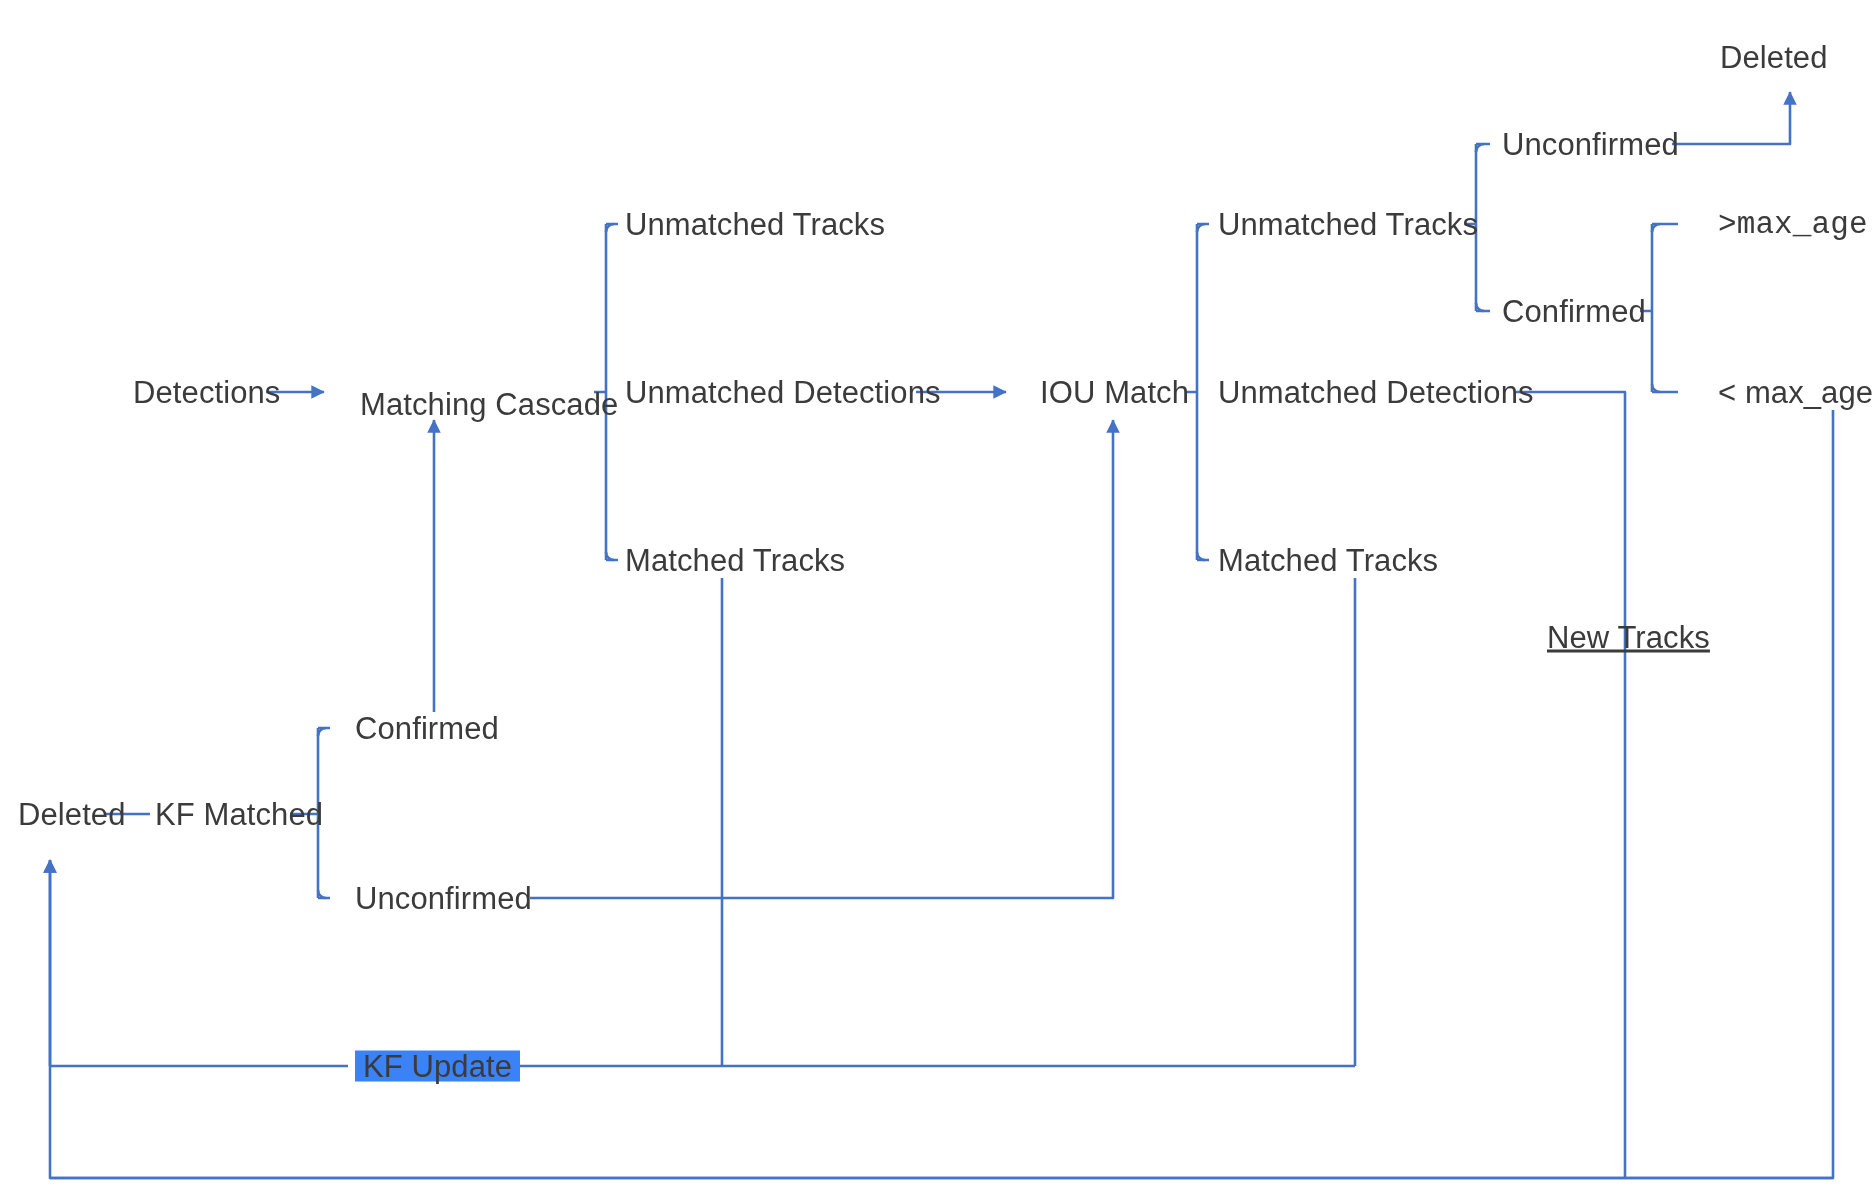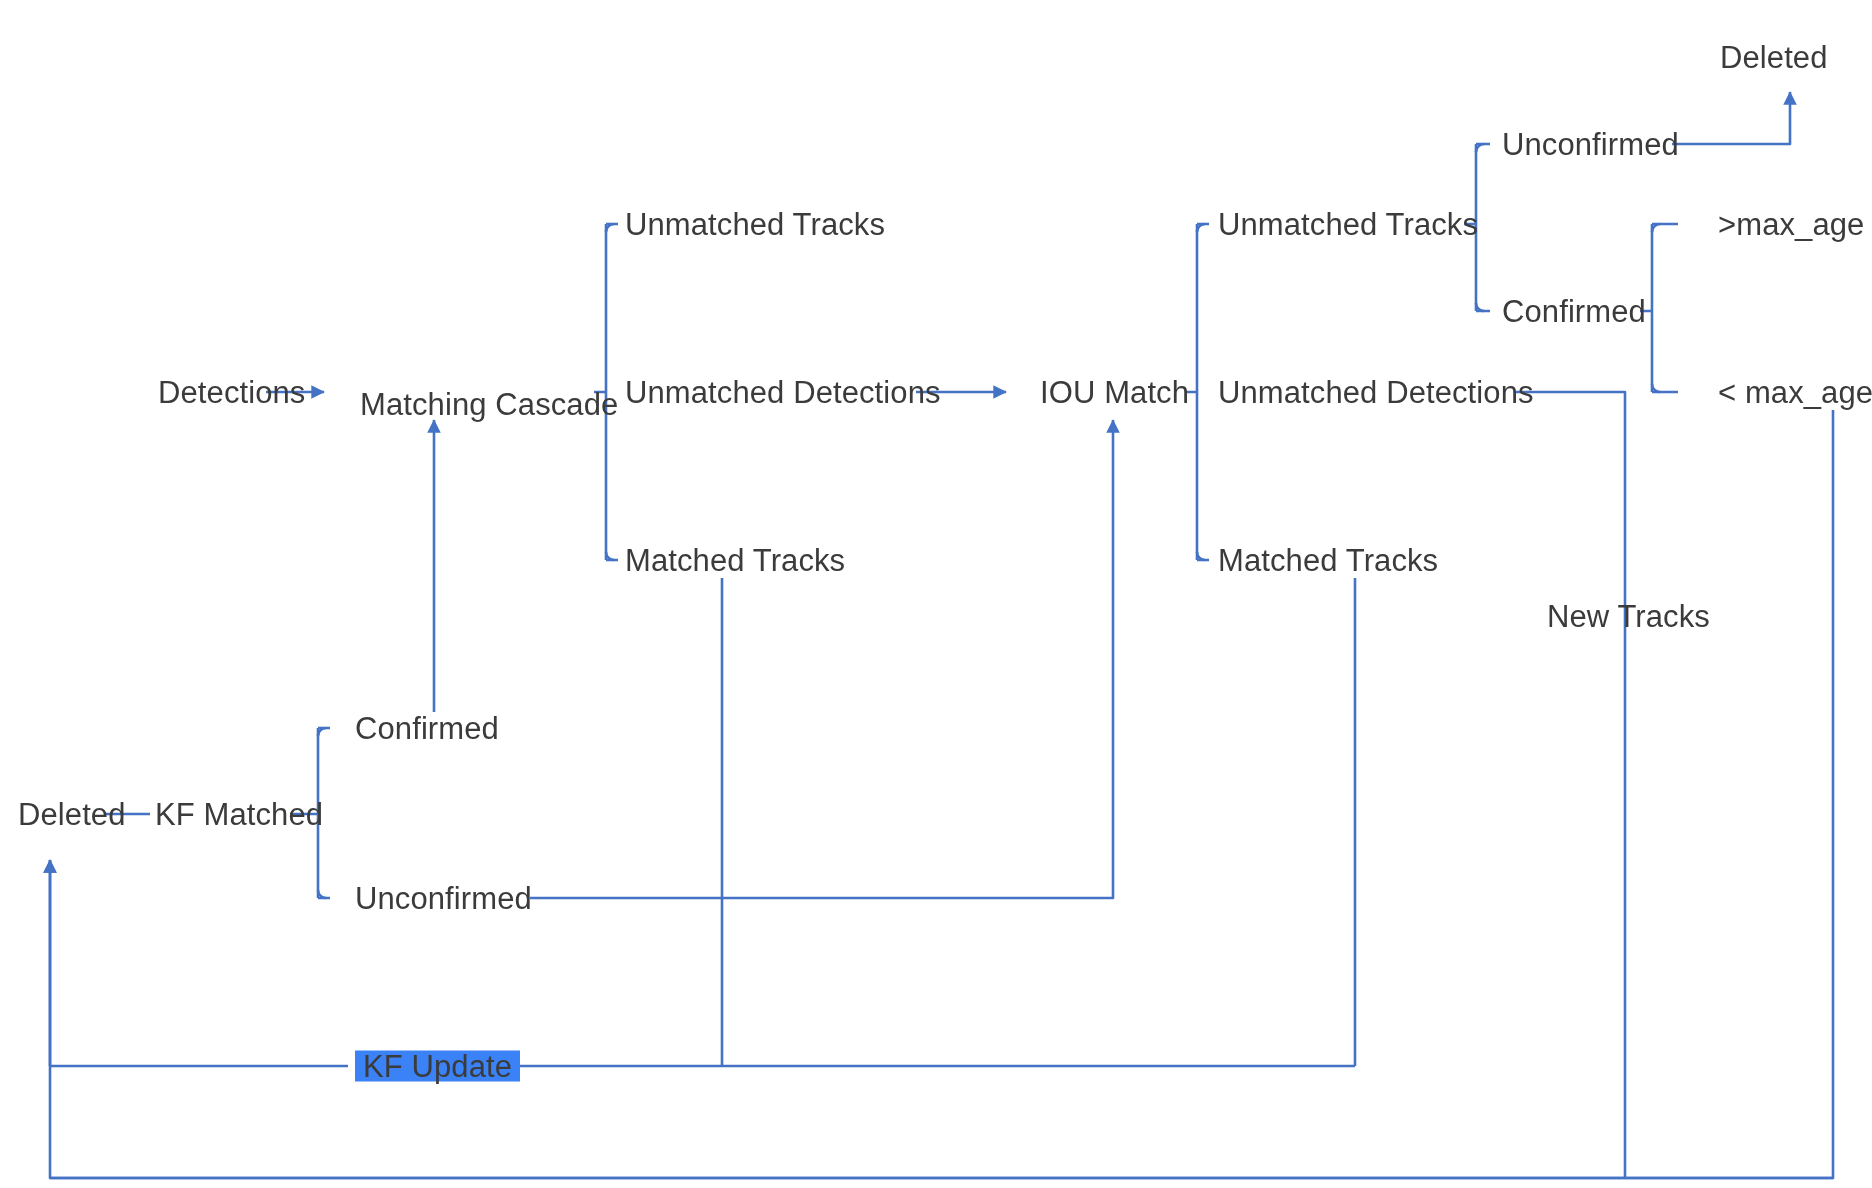--- a/index.html
+++ b/index.html
@@ -102,21 +102,21 @@
 
       <path d="M 50 1066 L 50 860" marker-end="url(#arrowU)"></path>
 
       <path d="M 104 814 L 150 814"></path>
 
       <path d="M 50 1178 L 1833 1178"></path>
 
     </g>
   </svg>
 
-  <div class="node-label anchor-left" style="left:133px; top:392px;margin-left:25px;">Detections</div>
+  <div class="node-label anchor-left" style="left:133px; top:392px;">Detections</div>
 
   <div class="node-label anchor-left" style="left:360px; top:392px;margin-top:12px;">Matching Cascade</div>
 
   <div class="node-label anchor-left" style="left:625px; top:224px;">Unmatched Tracks</div>
 
   <div class="node-label anchor-left" style="left:625px; top:392px;">Unmatched Detections</div>
 
   <div class="node-label anchor-left" style="left:625px; top:560px;">Matched Tracks</div>
 
   <div class="node-label anchor-left" style="left:1040px; top:392px;">IOU Match</div>
@@ -126,25 +126,25 @@
   <div class="node-label anchor-left" style="left:1218px; top:392px;">Unmatched Detections</div>
 
   <div class="node-label anchor-left" style="left:1218px; top:560px;">Matched Tracks</div>
 
   <div class="node-label anchor-left" style="left:1502px; top:144px;">Unconfirmed</div>
 
   <div class="node-label anchor-left" style="left:1502px; top:311px;">Confirmed</div>
 
   <div class="node-label anchor-left" style="left:1720px; top:57px;">Deleted</div>
 
-  <div class="node-label anchor-left" style="left:1718px; top:224px;">&gt;max_age</div>
+  <div class="node-label anchor-left" style="left:1718px; top:224px;font-family:Liberation Mono, monospace;">&gt;max_age</div>
 
   <div class="node-label anchor-left" style="left:1718px; top:392px;">&lt; max_age</div>
 
-  <div class="node-label anchor-left" style="left:1547px; top:616px;">New Tracks</div>
+  <div class="node-label anchor-left" style="left:1547px; top:637px;text-decoration:underline;">New Tracks</div>
 
   <div class="node-label anchor-left" style="left:18px; top:814px;">Deleted</div>
 
   <div class="node-label anchor-left" style="left:155px; top:814px;">KF Matched</div>
 
   <div class="node-label anchor-left" style="left:355px; top:728px;">Confirmed</div>
 
   <div class="node-label anchor-left" style="left:355px; top:898px;">Unconfirmed</div>
 
   <div class="node-label anchor-left" style="left:355px; top:1066px; background:#3b82f6; padding:0 8px;">KF Update</div>

